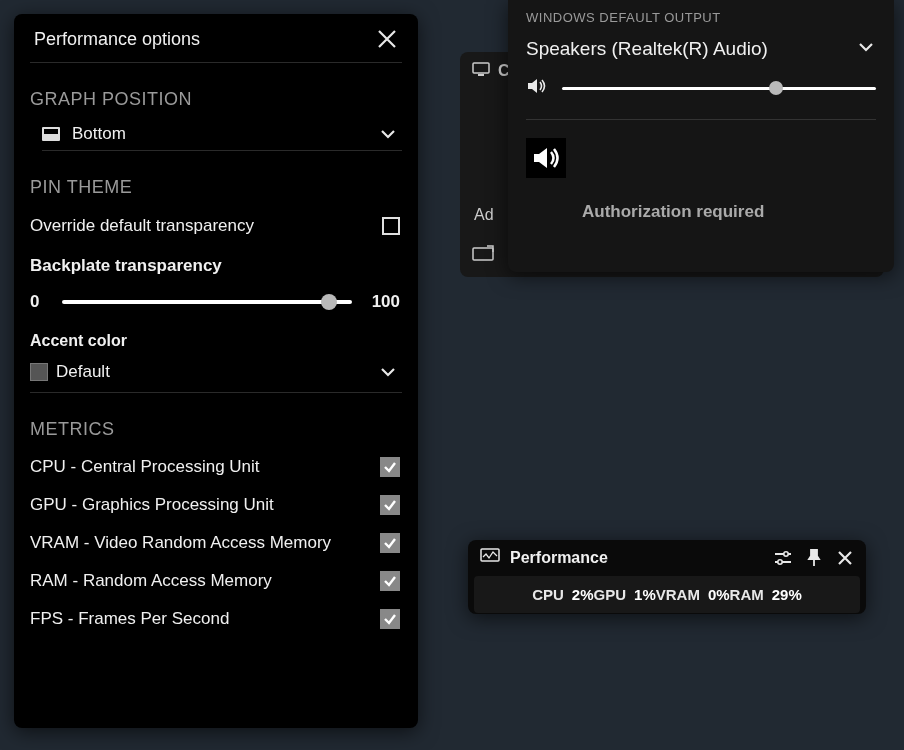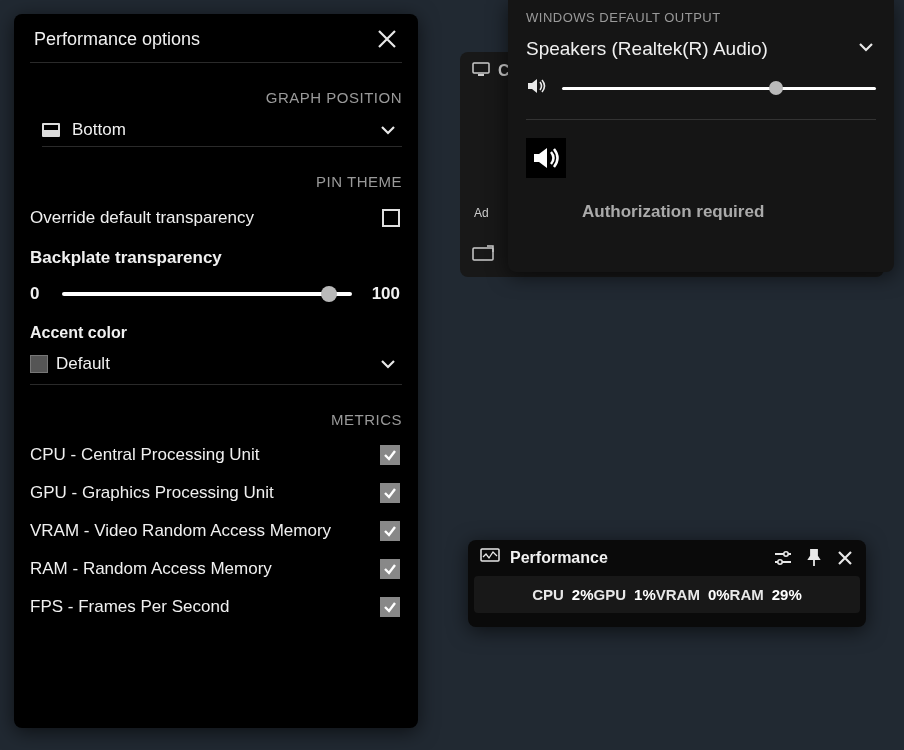--- a/index.html
+++ b/index.html
@@ -24,23 +24,23 @@
   }
   .perf-head {
     display: flex; align-items: center; justify-content: space-between;
     padding: 14px 4px 12px 4px;
     border-bottom: 1px solid #2a2a2a;
     text-align: center;
   }
   .perf-head h1 { font-size: 18px; font-weight: 400; }
   .close-x { cursor: pointer; }
   .section-label {
-    font-size: 15px; letter-spacing: .5px;
+    font-size: 18px; letter-spacing: .5px;
     color: #9a9a9a; text-transform: uppercase;
-    margin-top: 26px; margin-bottom: 8px; text-align: right;
+    margin-top: 26px; margin-bottom: 8px;
   }
   .dropdown {
     display: flex; align-items: center; gap: 12px;
     padding: 6px 4px 6px 0;
     border-bottom: 1px solid #2a2a2a;
     cursor: pointer;
     margin-left: 12px;
   }
   .dd-icon {
     width: 18px; height: 14px;
@@ -158,28 +158,28 @@
     position: absolute;
     left: 460px; top: 52px;
     width: 424px; height: 225px;
     background: #181818;
     border-radius: 8px;
     z-index: 1;
     padding: 10px 12px;
     color:#ccc;
   }
   .bg-head { display:flex; align-items:center; gap:8px; font-size:16px; font-weight:600;}
-  .bg-body-text { position:absolute; left:14px; top:154px; font-size:12px; }
+  .bg-body-text { position:absolute; left:14px; top:154px; font-size:16px; }
   .bg-foot-icon { position:absolute; left:12px; bottom:10px; }
 
   
   .perf-widget {
     position: absolute;
     left: 468px; top: 540px;
-    width: 398px; height: 87px;
+    width: 398px; height: 74px;
     background: #0a0a0a;
     border-radius: 8px;
     box-shadow: 0 4px 20px rgba(0,0,0,.6);
     display:flex; flex-direction:column;
     z-index: 2;
   }
   .pw-head {
     display:flex; align-items:center; justify-content:space-between;
     padding: 8px 12px 4px 12px;
   }

